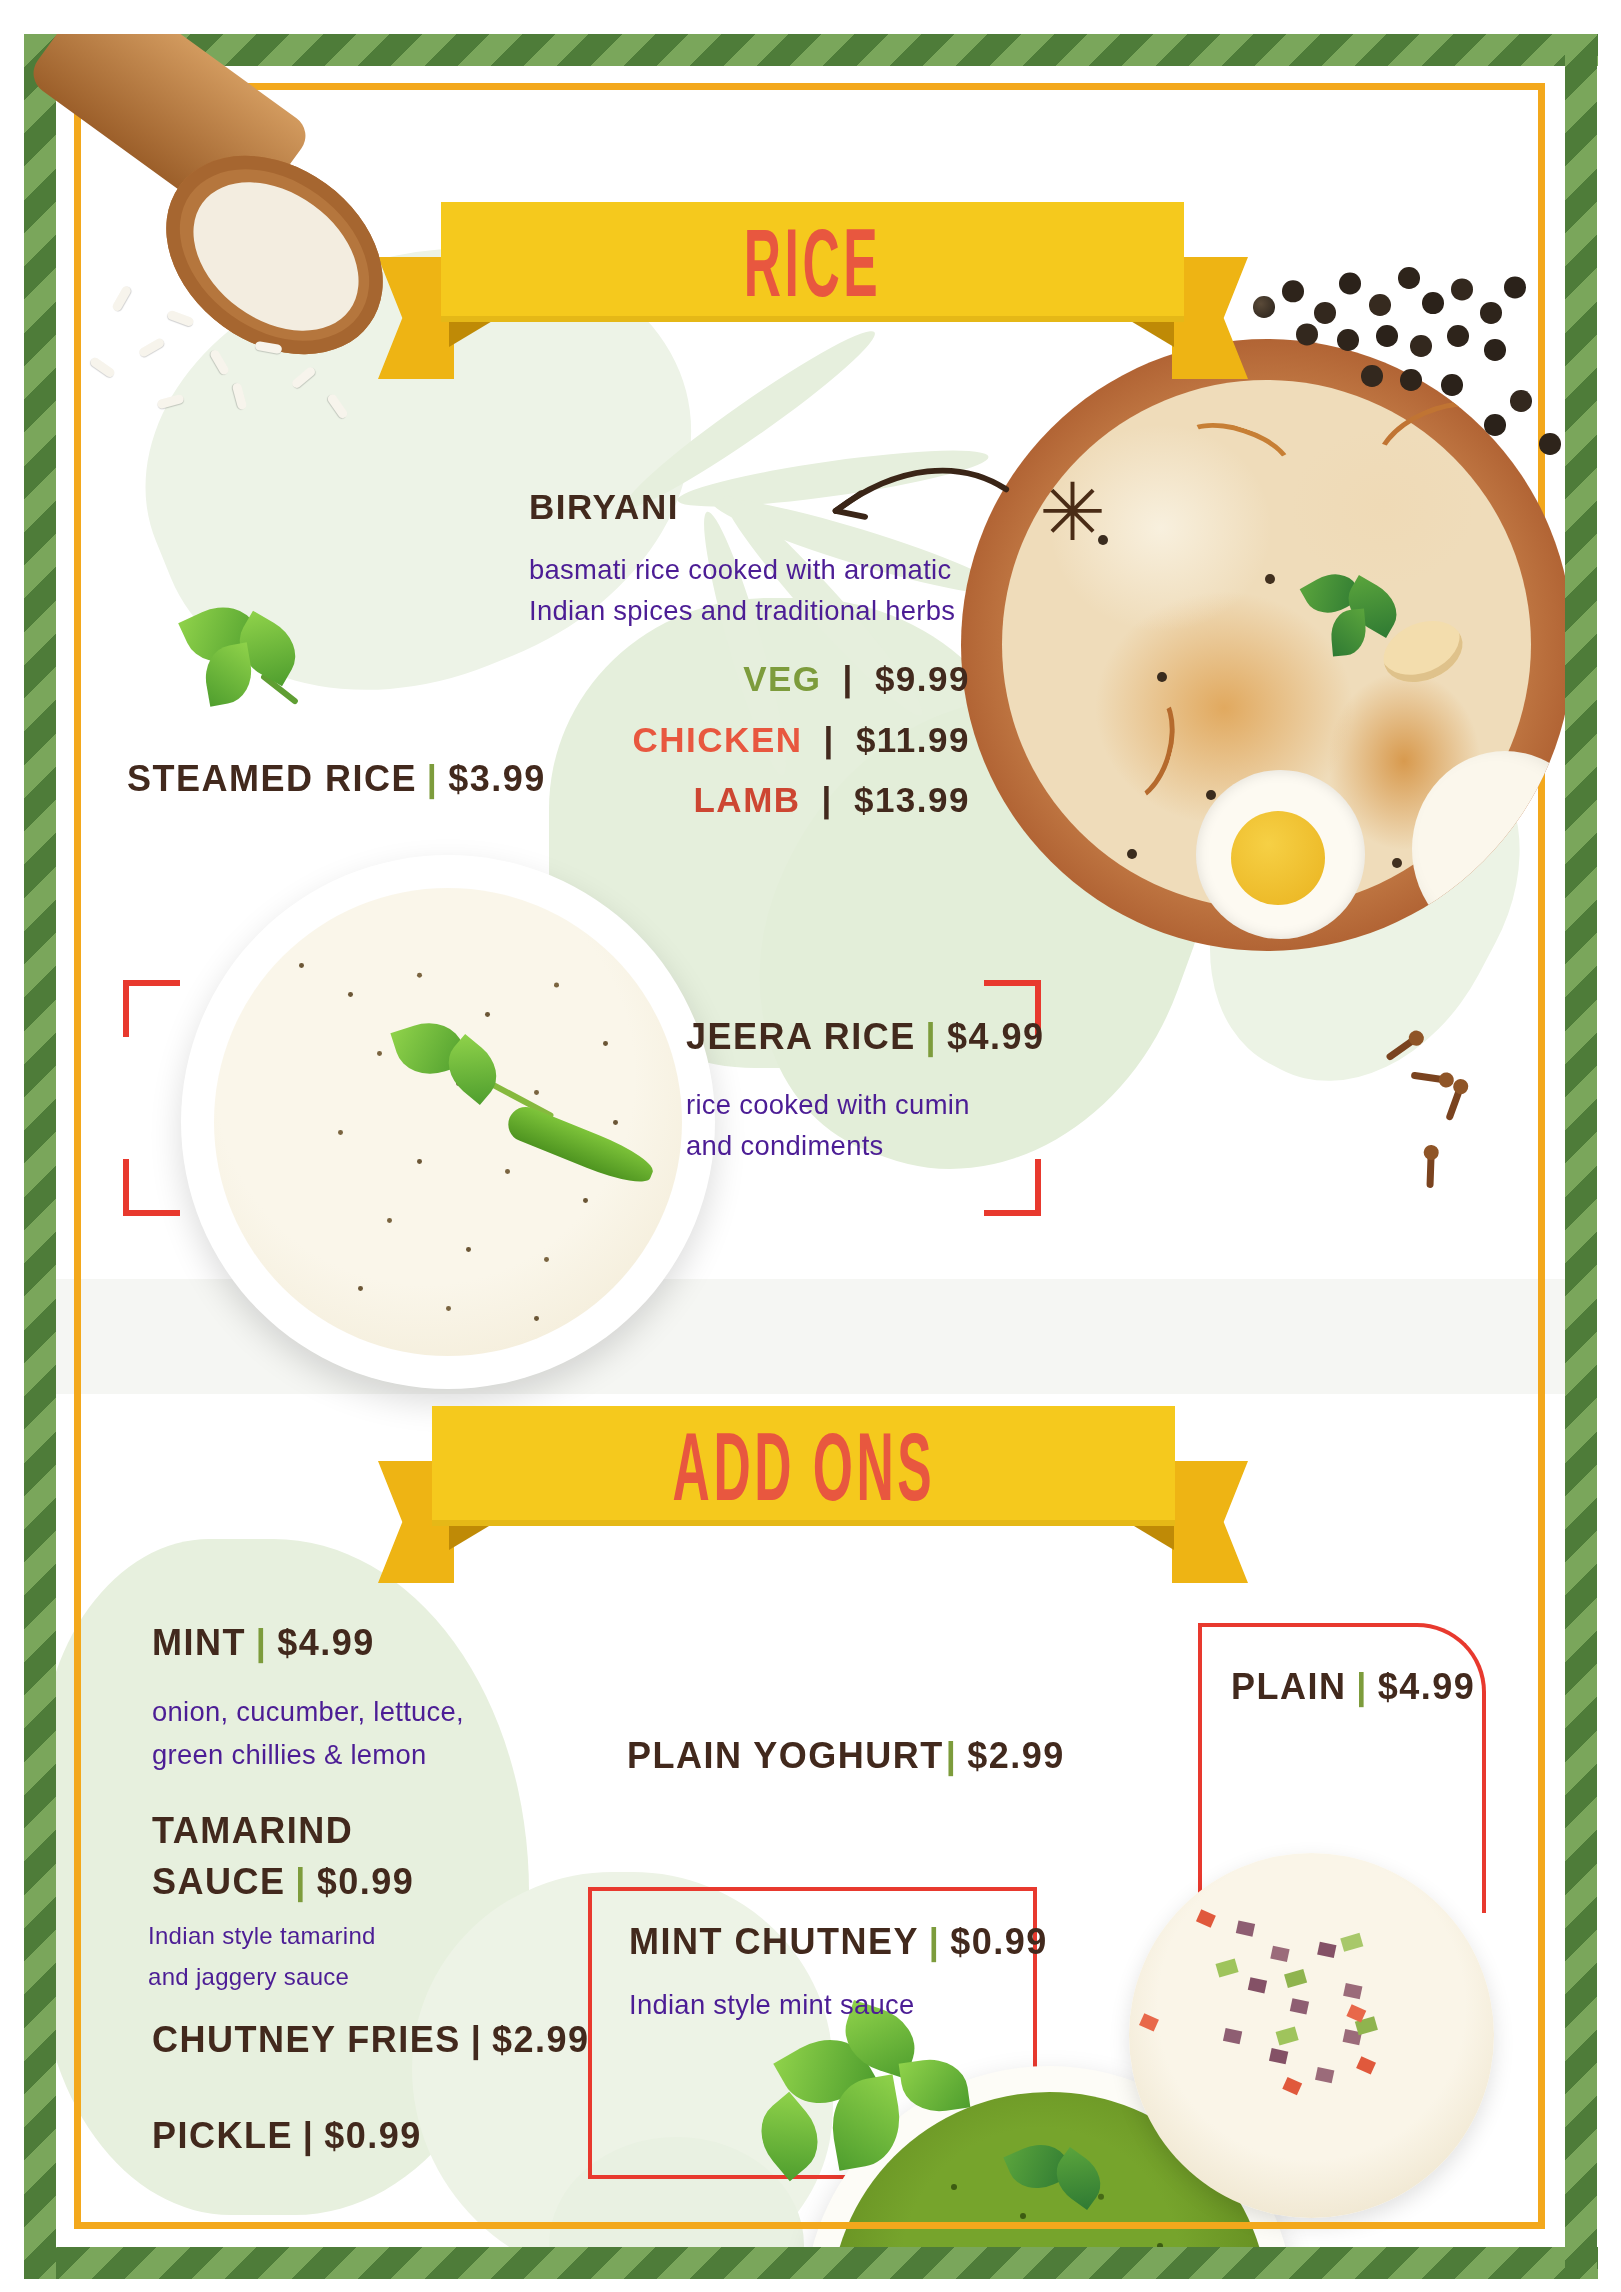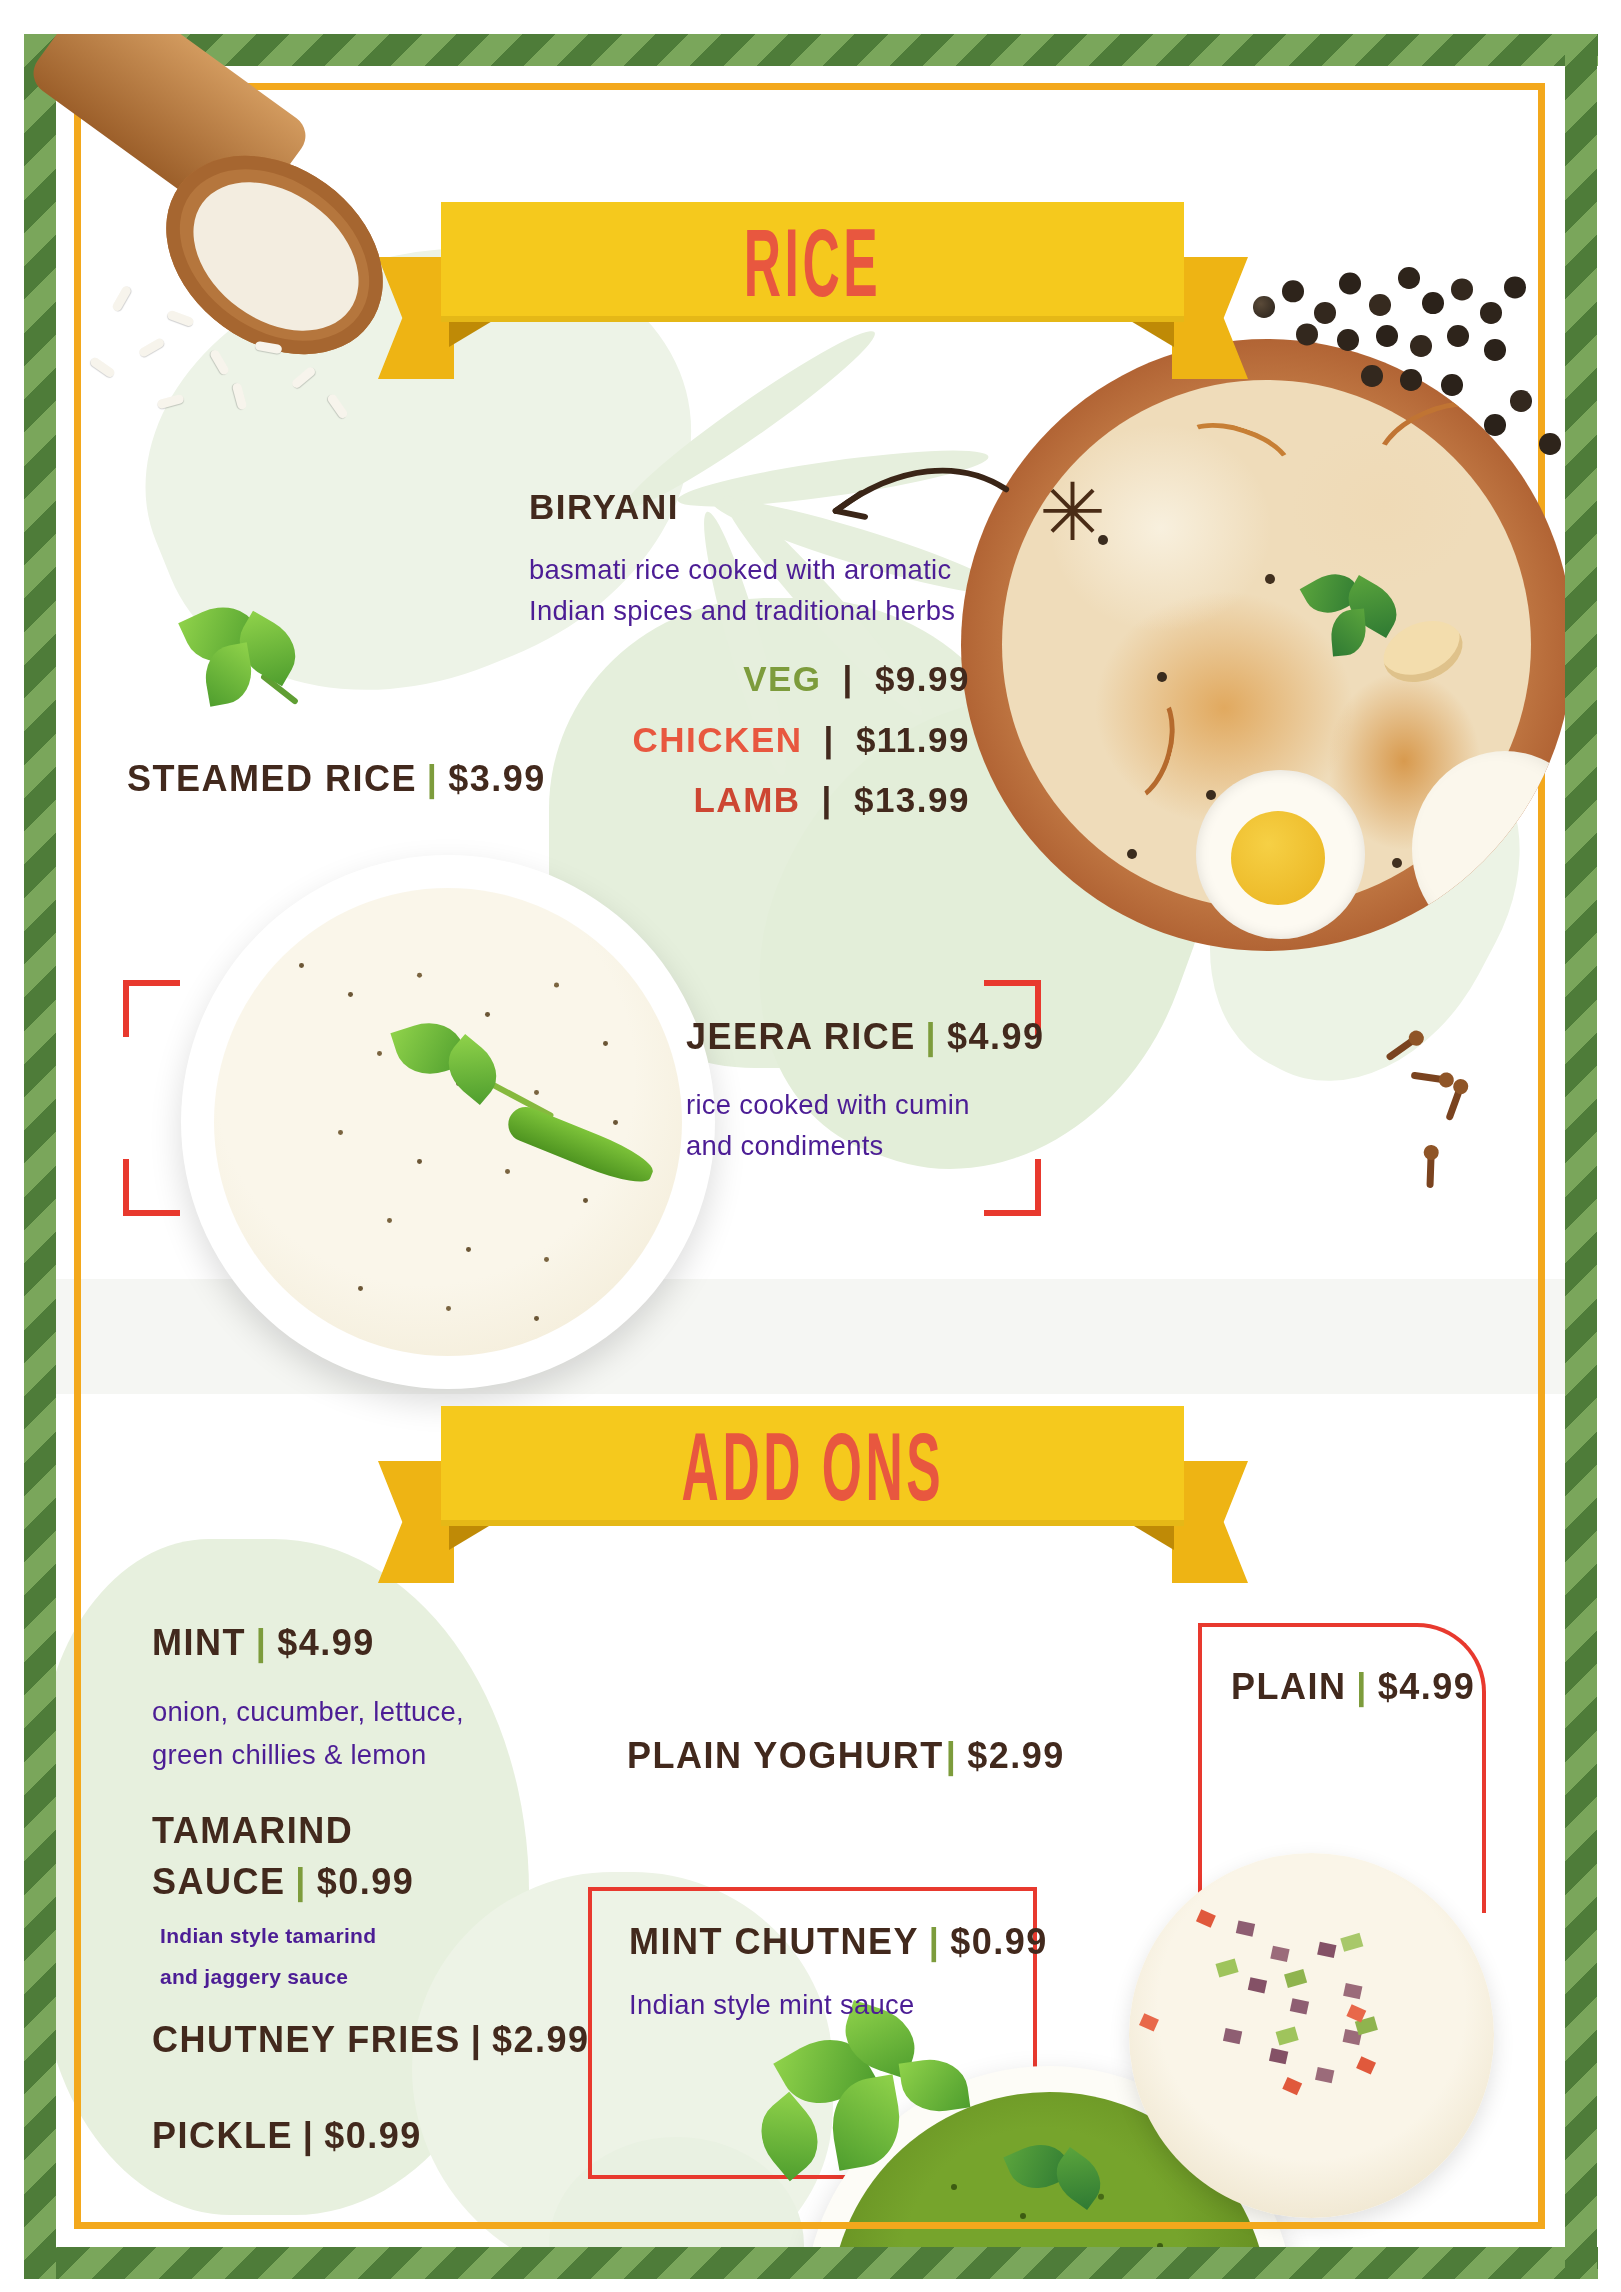--- a/index.html
+++ b/index.html
@@ -216,39 +216,39 @@
 
   <div class="clove" style="left:1384px;top:1035px;transform:rotate(-35deg);"></div>
   <div class="clove" style="left:1411px;top:1064px;transform:rotate(8deg);"></div>
   <div class="clove" style="left:1437px;top:1090px;transform:rotate(-70deg);"></div>
   <div class="clove" style="left:1413px;top:1157px;transform:rotate(-88deg);"></div>
 
   <div class="tail l" style="left:378px;top:1451px;"></div>
   <div class="tail r" style="left:1172px;top:1451px;"></div>
   <div class="fold l" style="left:449px;top:1513px;"></div>
   <div class="fold r" style="left:1129px;top:1513px;"></div>
-  <div class="banner-main" style="left:441px;top:1396px;">
+  <div class="banner-main" style="left:432px;top:1396px;">
     <span class="banner-label">ADD ONS</span>
   </div>
 
   <div class="item-title" style="left:152px;top:1612px;">
     <span>MINT</span><span class="sep-g">|</span><span>$4.99</span>
   </div>
   <div class="desc" style="left:152px;top:1680px;line-height:43px;">
     <div>onion, cucumber, lettuce,</div>
     <div>green chillies &amp; lemon</div>
   </div>
 
   <div class="item-title" style="left:152px;top:1800px;">
     <span>TAMARIND</span>
   </div>
   <div class="item-title" style="left:152px;top:1851px;">
     <span>SAUCE</span><span class="sep-g">|</span><span>$0.99</span>
   </div>
-  <div class="desc" style="left:160px;top:1905px;font-size:21px;font-weight:bold;">
+  <div class="desc" style="left:148px;top:1905px;font-size:24px;">
     <div>Indian style tamarind</div>
     <div>and jaggery sauce</div>
   </div>
 
   <div class="item-title" style="left:152px;top:2009px;">
     <span>CHUTNEY FRIES</span><span class="sep-d">|</span><span>$2.99</span>
   </div>
 
   <div class="item-title" style="left:152px;top:2105px;">
     <span>PICKLE</span><span class="sep-d">|</span><span>$0.99</span>

